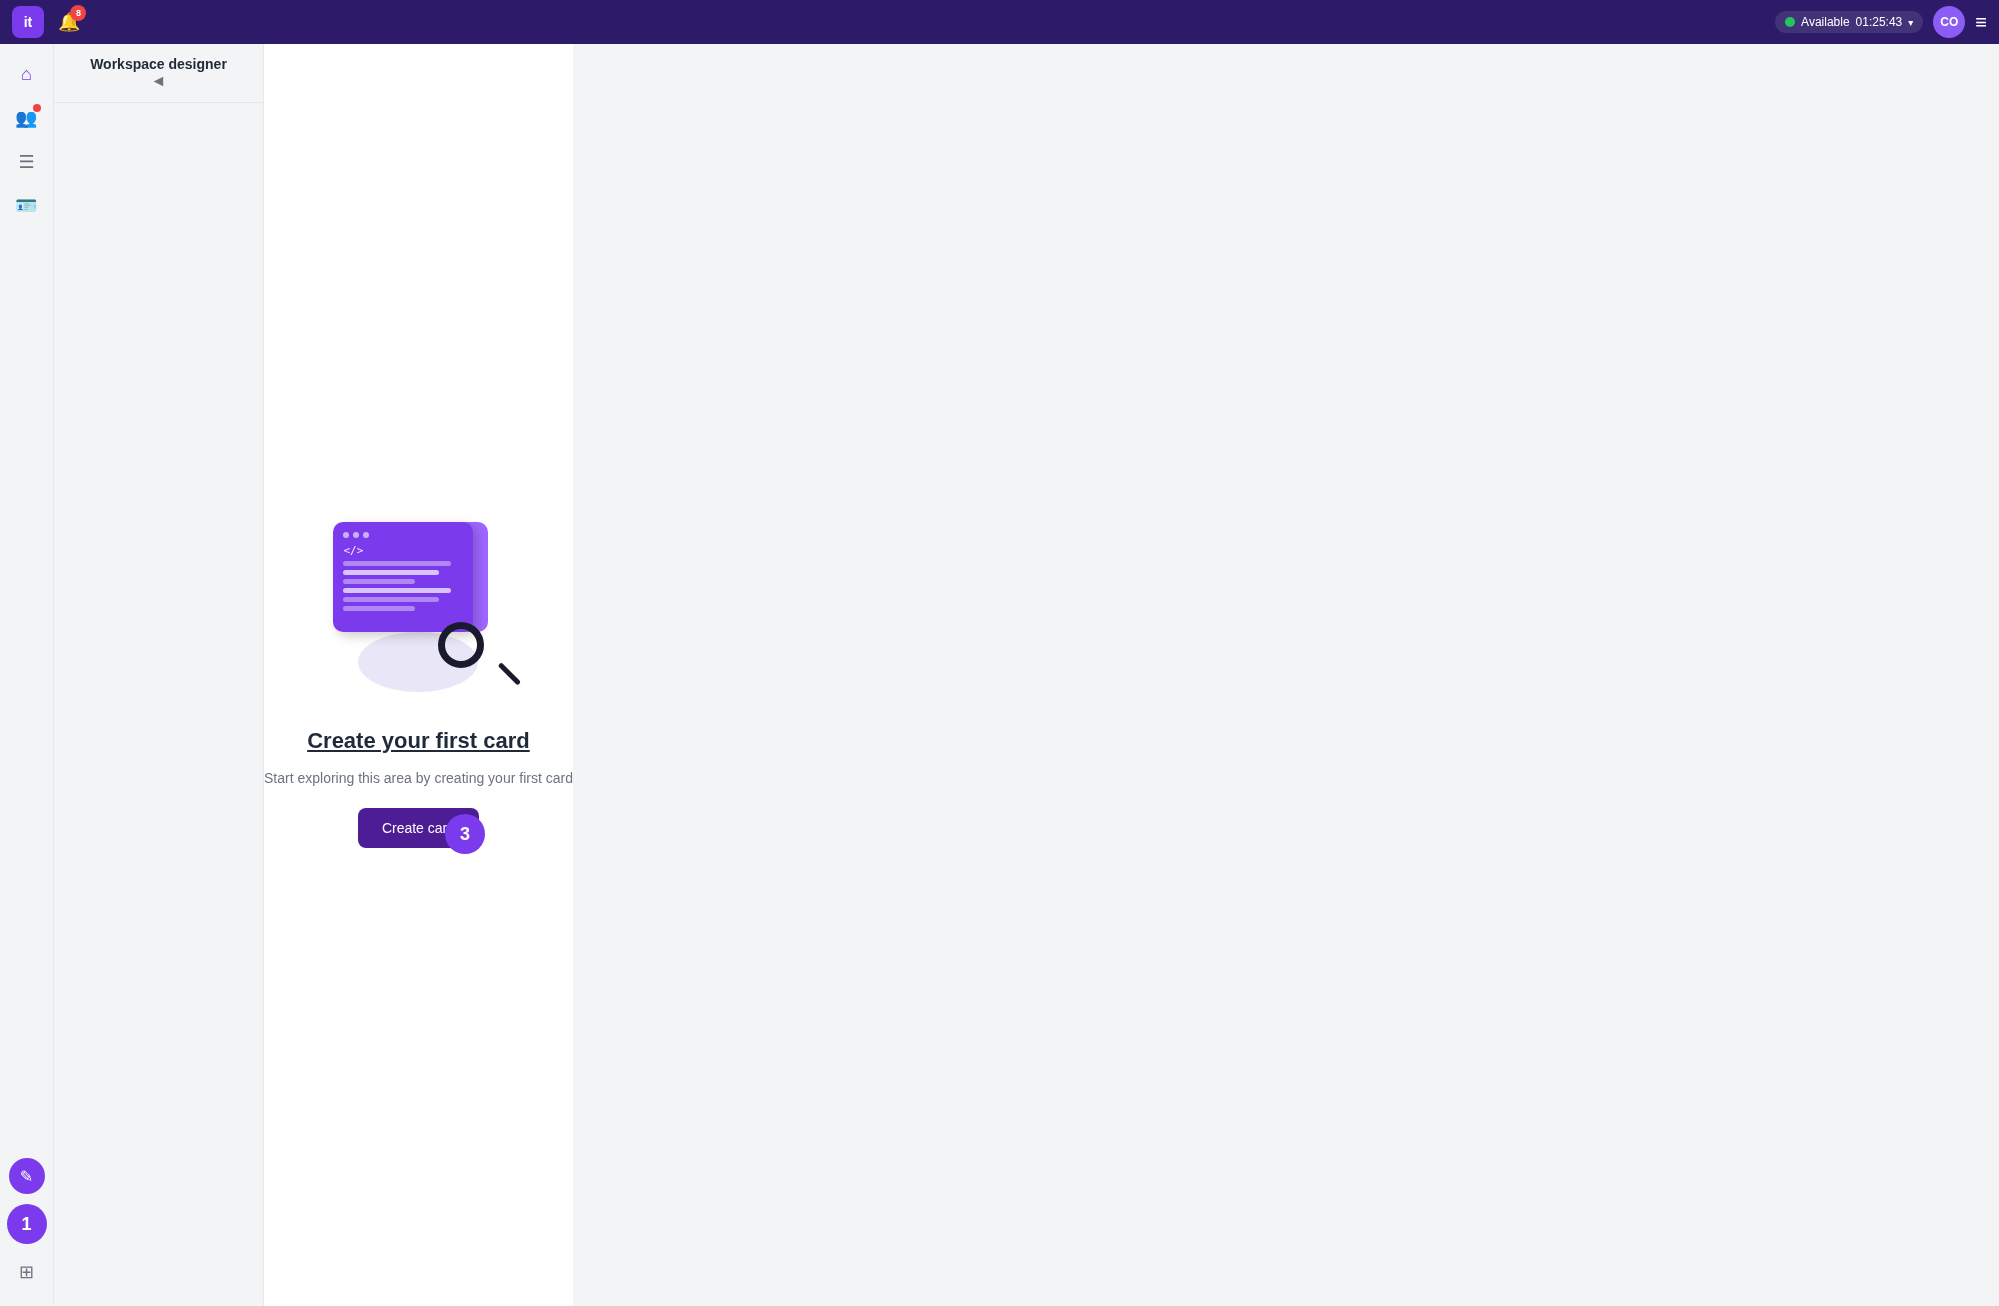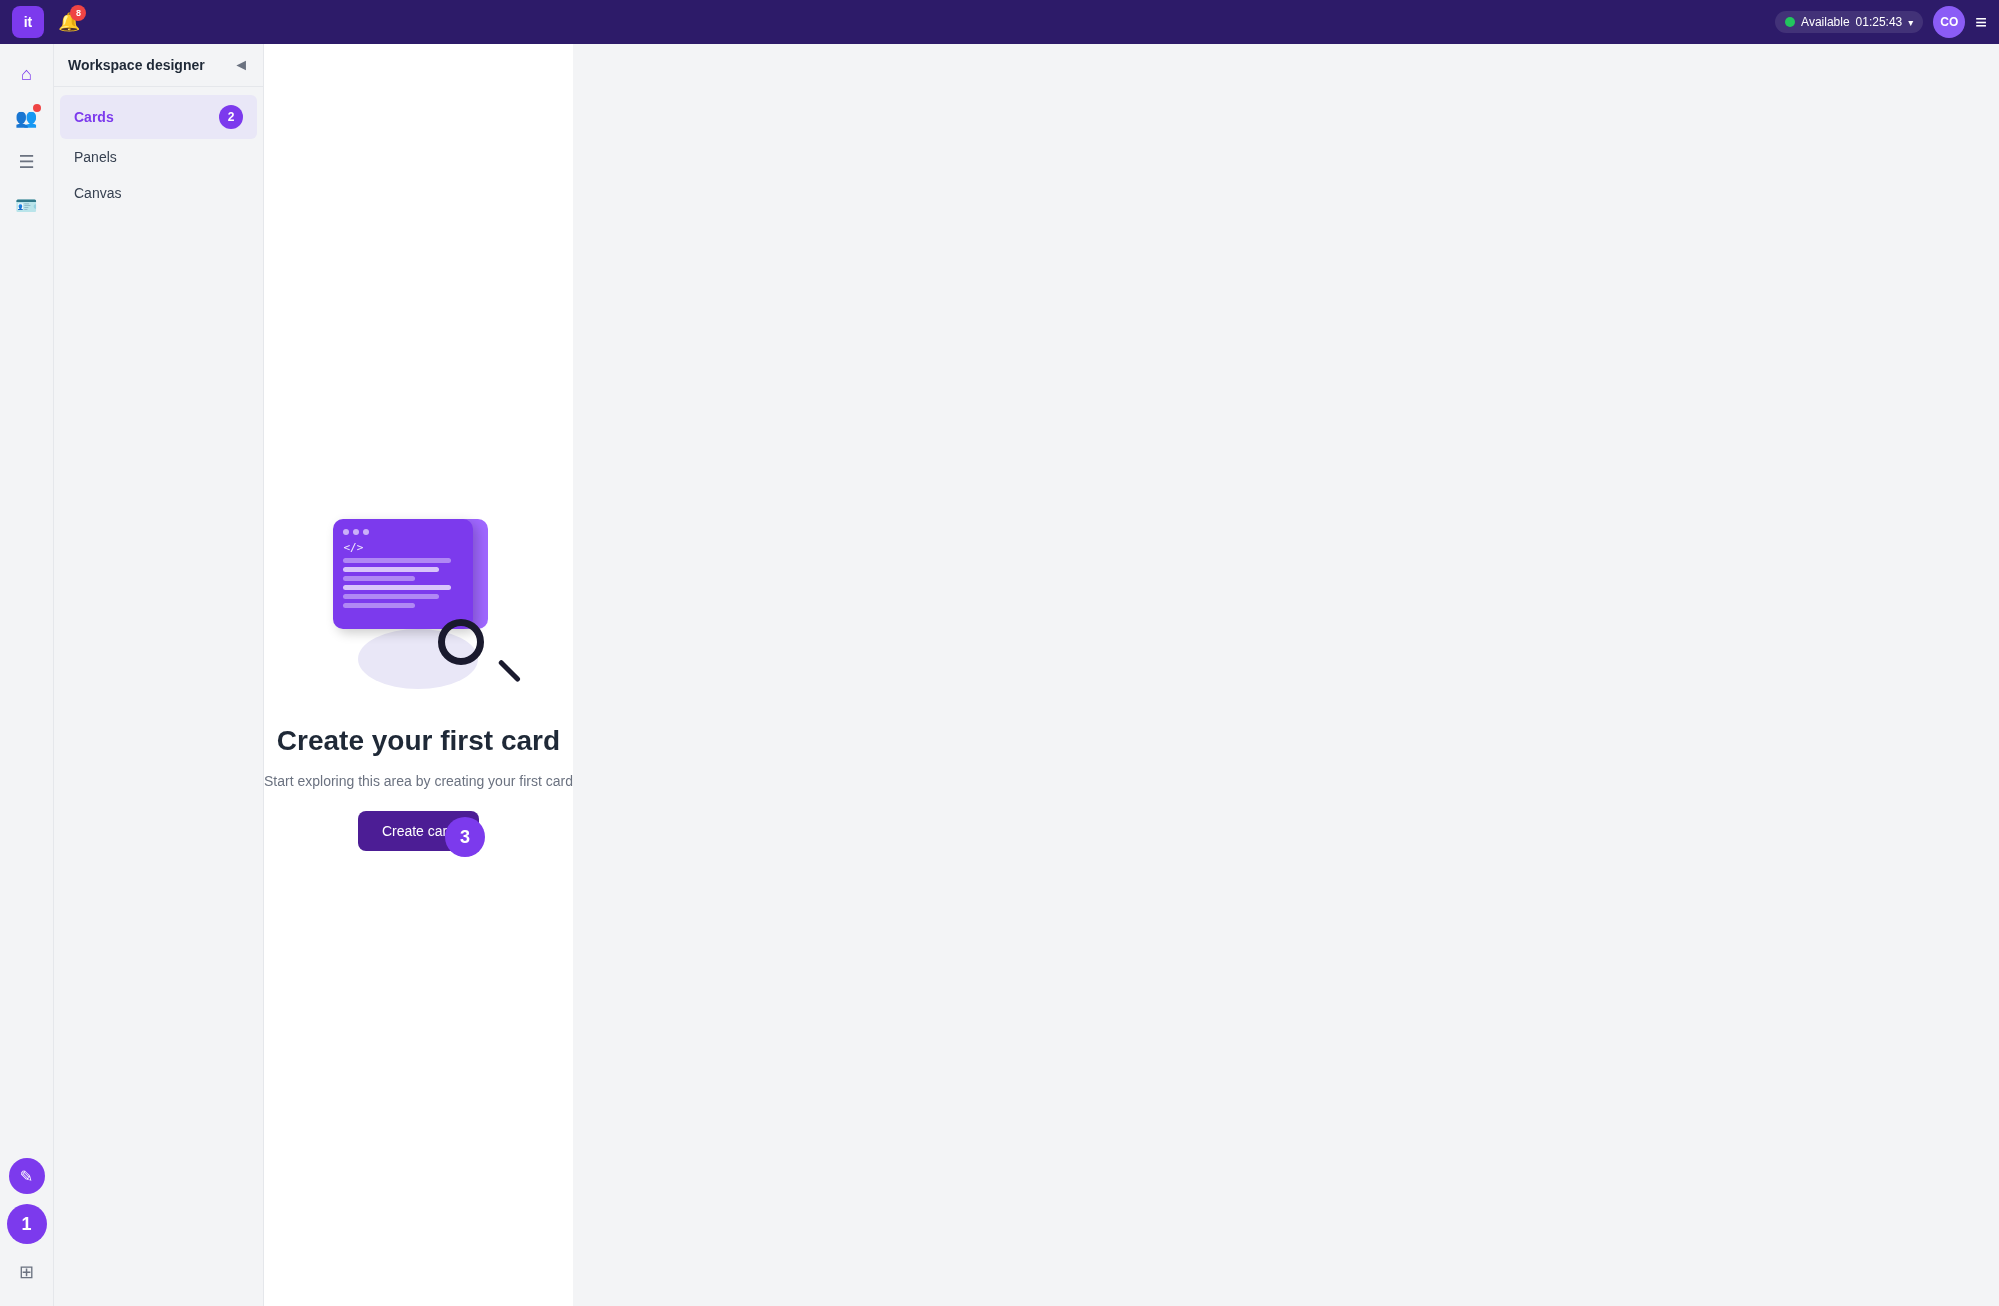--- a/index.html
+++ b/index.html
@@ -66,21 +66,21 @@
       display: flex; align-items: center; justify-content: center; color: white; font-size: 18px; font-weight: bold;
     }
 
     
     .second-sidebar {
       width: 210px; background: #f3f4f6; border-right: 1px solid #e5e7eb;
       display: flex; flex-direction: column; padding: 12px 0;
     }
     .sidebar-header {
       display: flex; align-items: center; justify-content: space-between;
-      padding: 0 14px 12px 14px; border-bottom: 1px solid #e5e7eb;
+      padding: 0 14px 12px 14px; border-bottom: 1px solid #e5e7eb; flex-direction: column;
     }
     .sidebar-title { font-size: 14px; font-weight: 600; color: #1f2937; }
     .collapse-btn { cursor: pointer; color: #6b7280; font-size: 16px; }
     .sidebar-nav { padding: 8px 0; }
     .sidebar-nav-item {
       display: flex; align-items: center; justify-content: space-between;
       padding: 10px 14px; cursor: pointer; font-size: 14px; color: #374151; border-radius: 6px; margin: 0 6px;
     }
     .sidebar-nav-item.active { background: #e9e7f7; color: #7c3aed; font-weight: 600; }
     .nav-badge {
@@ -133,21 +133,21 @@
     }
     .magnifier-circle {
       width: 46px; height: 46px; border: 7px solid #1a1a2e; border-radius: 50%;
       position: absolute; top: 0; left: 0;
     }
     .magnifier-handle {
       width: 5px; height: 28px; background: #1a1a2e; border-radius: 3px;
       position: absolute; bottom: 0; right: 6px; transform: rotate(-45deg); transform-origin: top center;
     }
 
-    .empty-title { font-size: 28px; font-weight: 600; color: #1f2937; }
+    .empty-title { font-size: 22px; font-weight: 600; color: #1f2937; text-decoration: underline; }
     .empty-subtitle { font-size: 14px; color: #6b7280; text-align: center; }
     .create-btn {
       background: #4c1d95; color: white; border: none; border-radius: 8px;
       padding: 12px 24px; font-size: 14px; font-weight: 500; cursor: pointer;
       margin-top: 6px;
     }
 
     .step-badge-3 {
       width: 40px; height: 40px; background: #7c3aed; border-radius: 50%;
       display: flex; align-items: center; justify-content: center; color: white;
@@ -210,32 +210,20 @@
           <span>⊞</span>
         </div>
       </div>
     </div>
   </div>
 
   <div class="second-sidebar">
     <div class="sidebar-header">
       <span class="sidebar-title">Workspace designer</span>
       <span class="collapse-btn">◄</span>
-    </div>
-    <div class="sidebar-nav">
-      <div class="sidebar-nav-item active">
-        <span>Cards</span>
-        <div class="nav-badge">2</div>
-      </div>
-      <div class="sidebar-nav-item">
-        <span>Panels</span>
-      </div>
-      <div class="sidebar-nav-item">
-        <span>Canvas</span>
-      </div>
     </div>
   </div>
 
   <div class="main-content">
     <div class="empty-state">
 
       <div class="illustration">
 
         <div class="circle-bg"></div>
 

